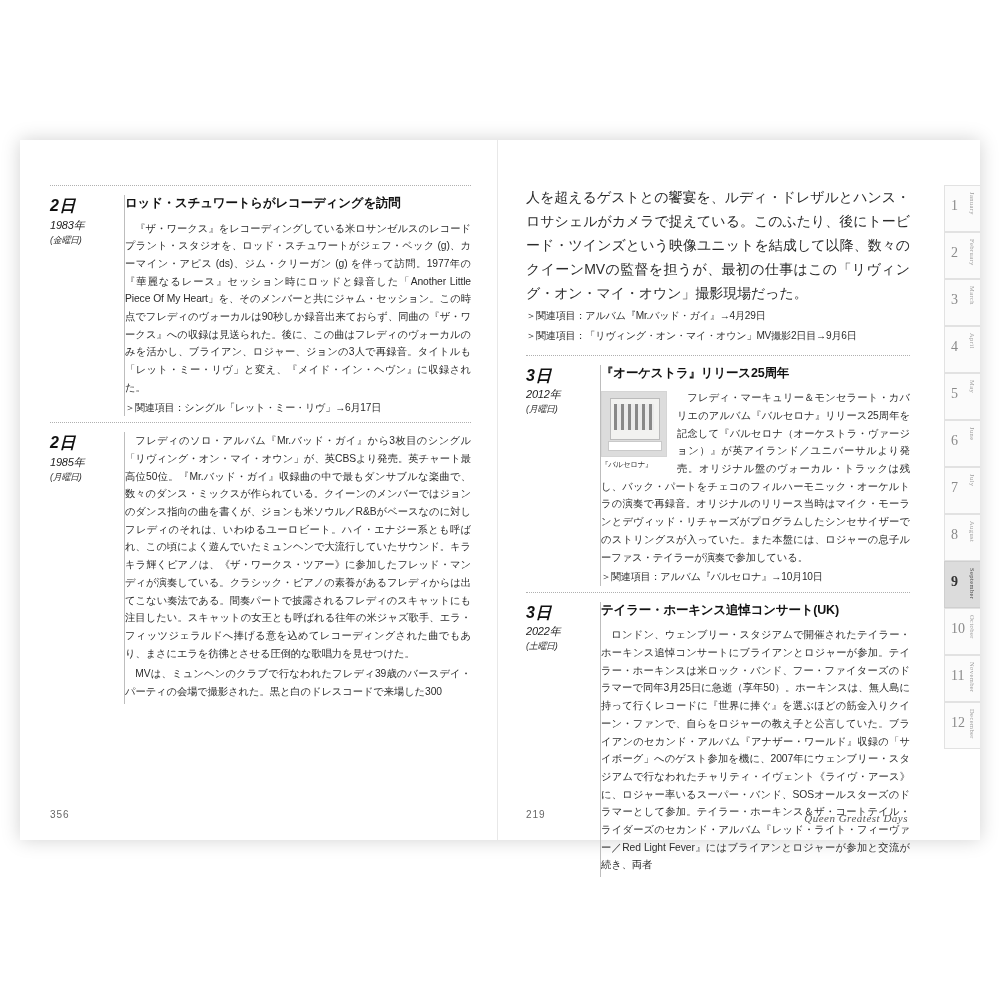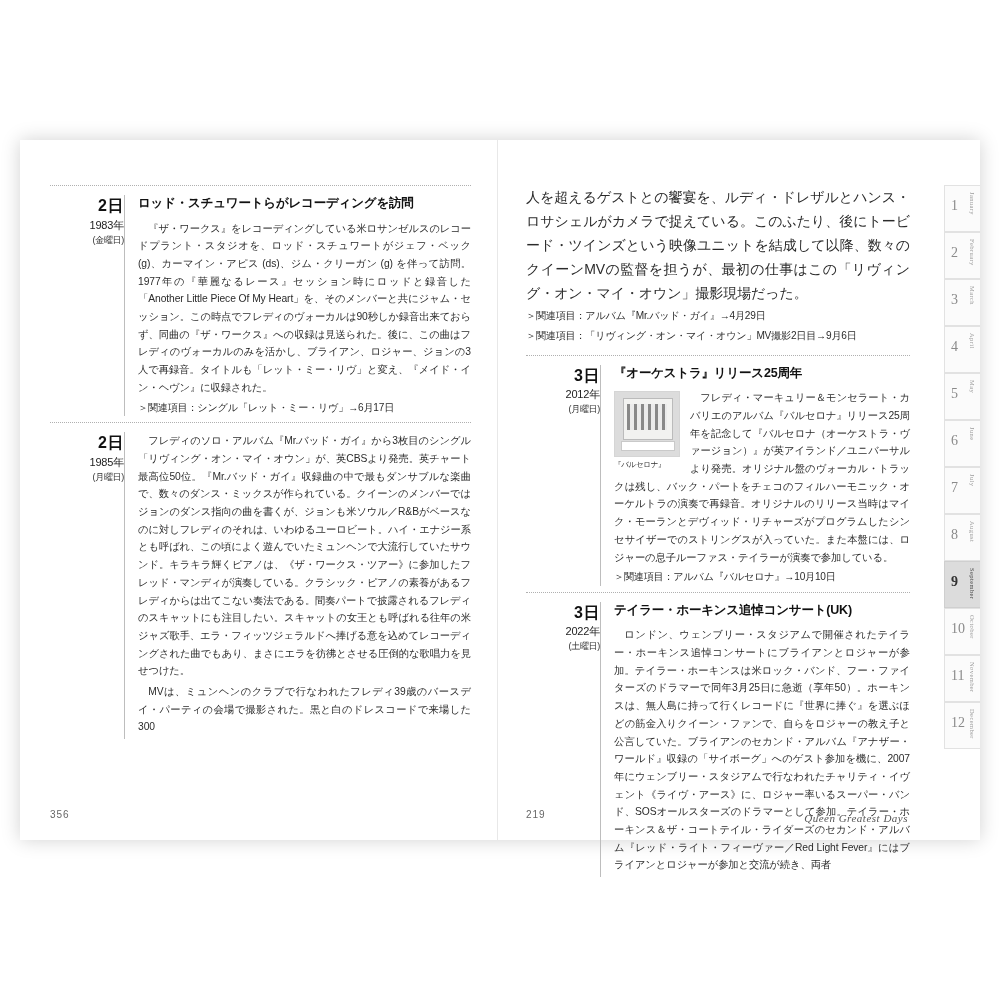--- a/index.html
+++ b/index.html
@@ -51,22 +51,23 @@
     margin-bottom: 6px;
     display: flex;
     align-items: flex-start;
   }
   .entry.first {
     border-top: 1px dotted #b0b0b0;
   }
   .entry-date {
     width: 74px;
     flex-shrink: 0;
-    text-align: right;
+    text-align: left;
     padding-top: 2px;
+    font-style: italic;
   }
   .date-day {
     font-size: 16px;
     font-weight: bold;
     letter-spacing: 0.5px;
     color: #111;
     line-height: 1.1;
   }
   .date-year {
     font-size: 11px;
@@ -76,21 +77,20 @@
   }
   .date-weekday {
     font-size: 9px;
     color: #333;
     margin-top: 1px;
     letter-spacing: -0.3px;
   }
   .entry-body {
     flex: 1;
     border-left: 1px solid #bdbdbd;
-    padding-left: 13px;
     min-height: 40px;
   }
   .entry-title {
     font-size: 12.5px;
     font-weight: bold;
     color: #111;
     line-height: 1.4;
     margin-bottom: 7px;
     letter-spacing: -0.2px;
   }

